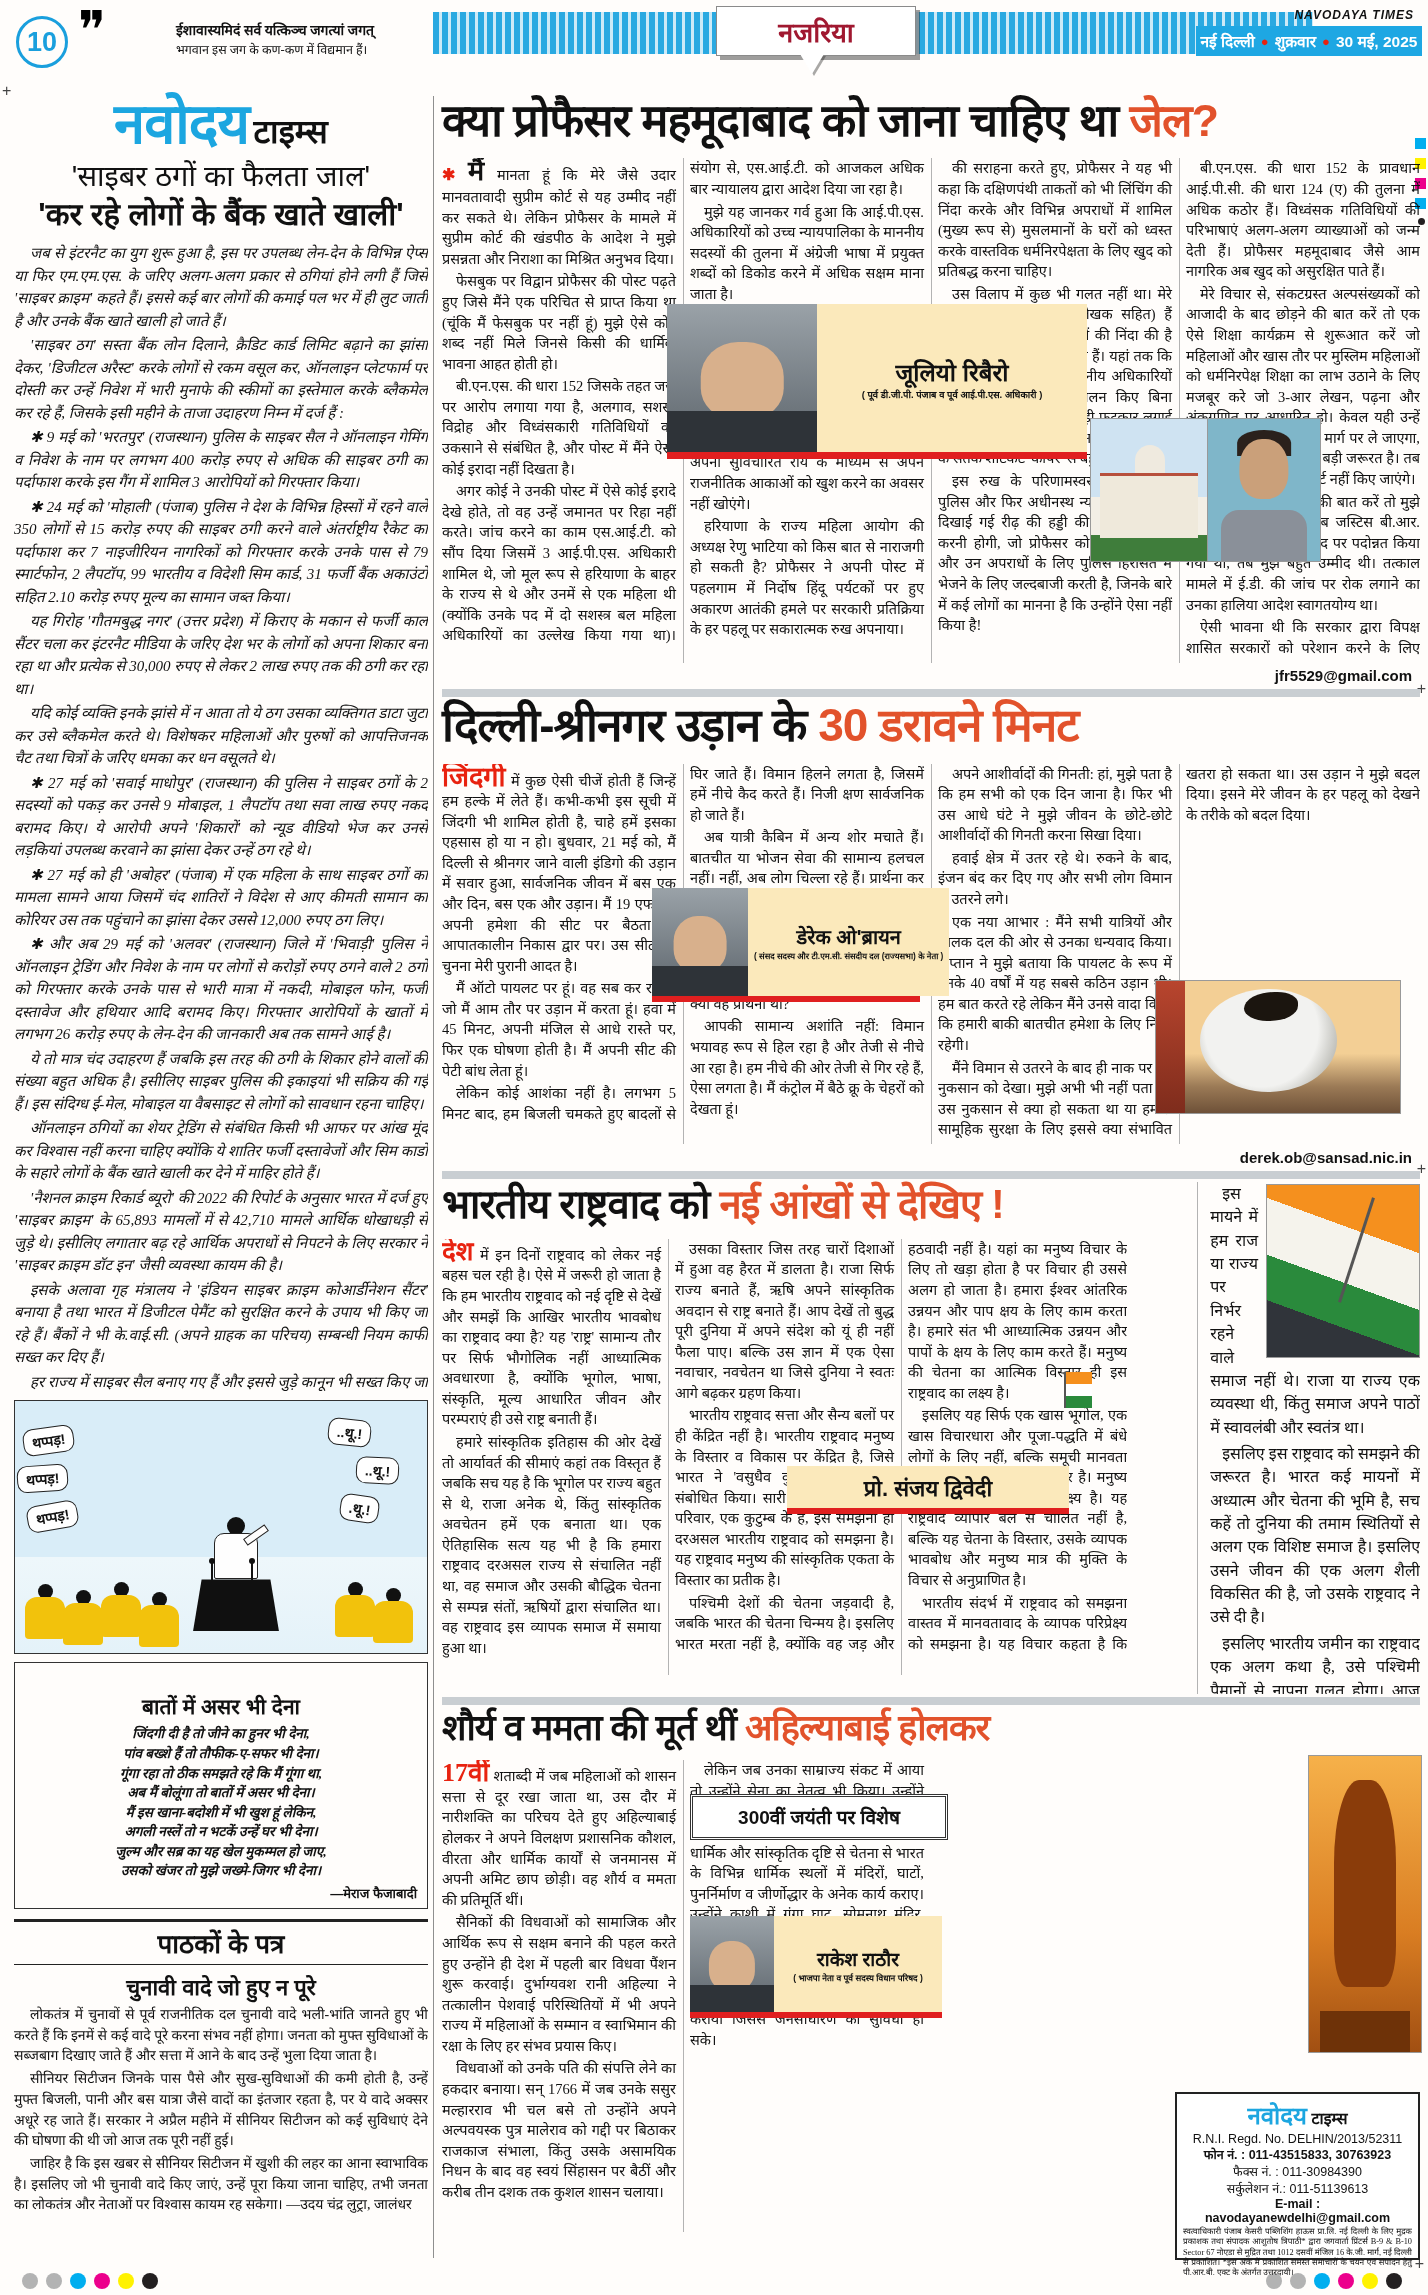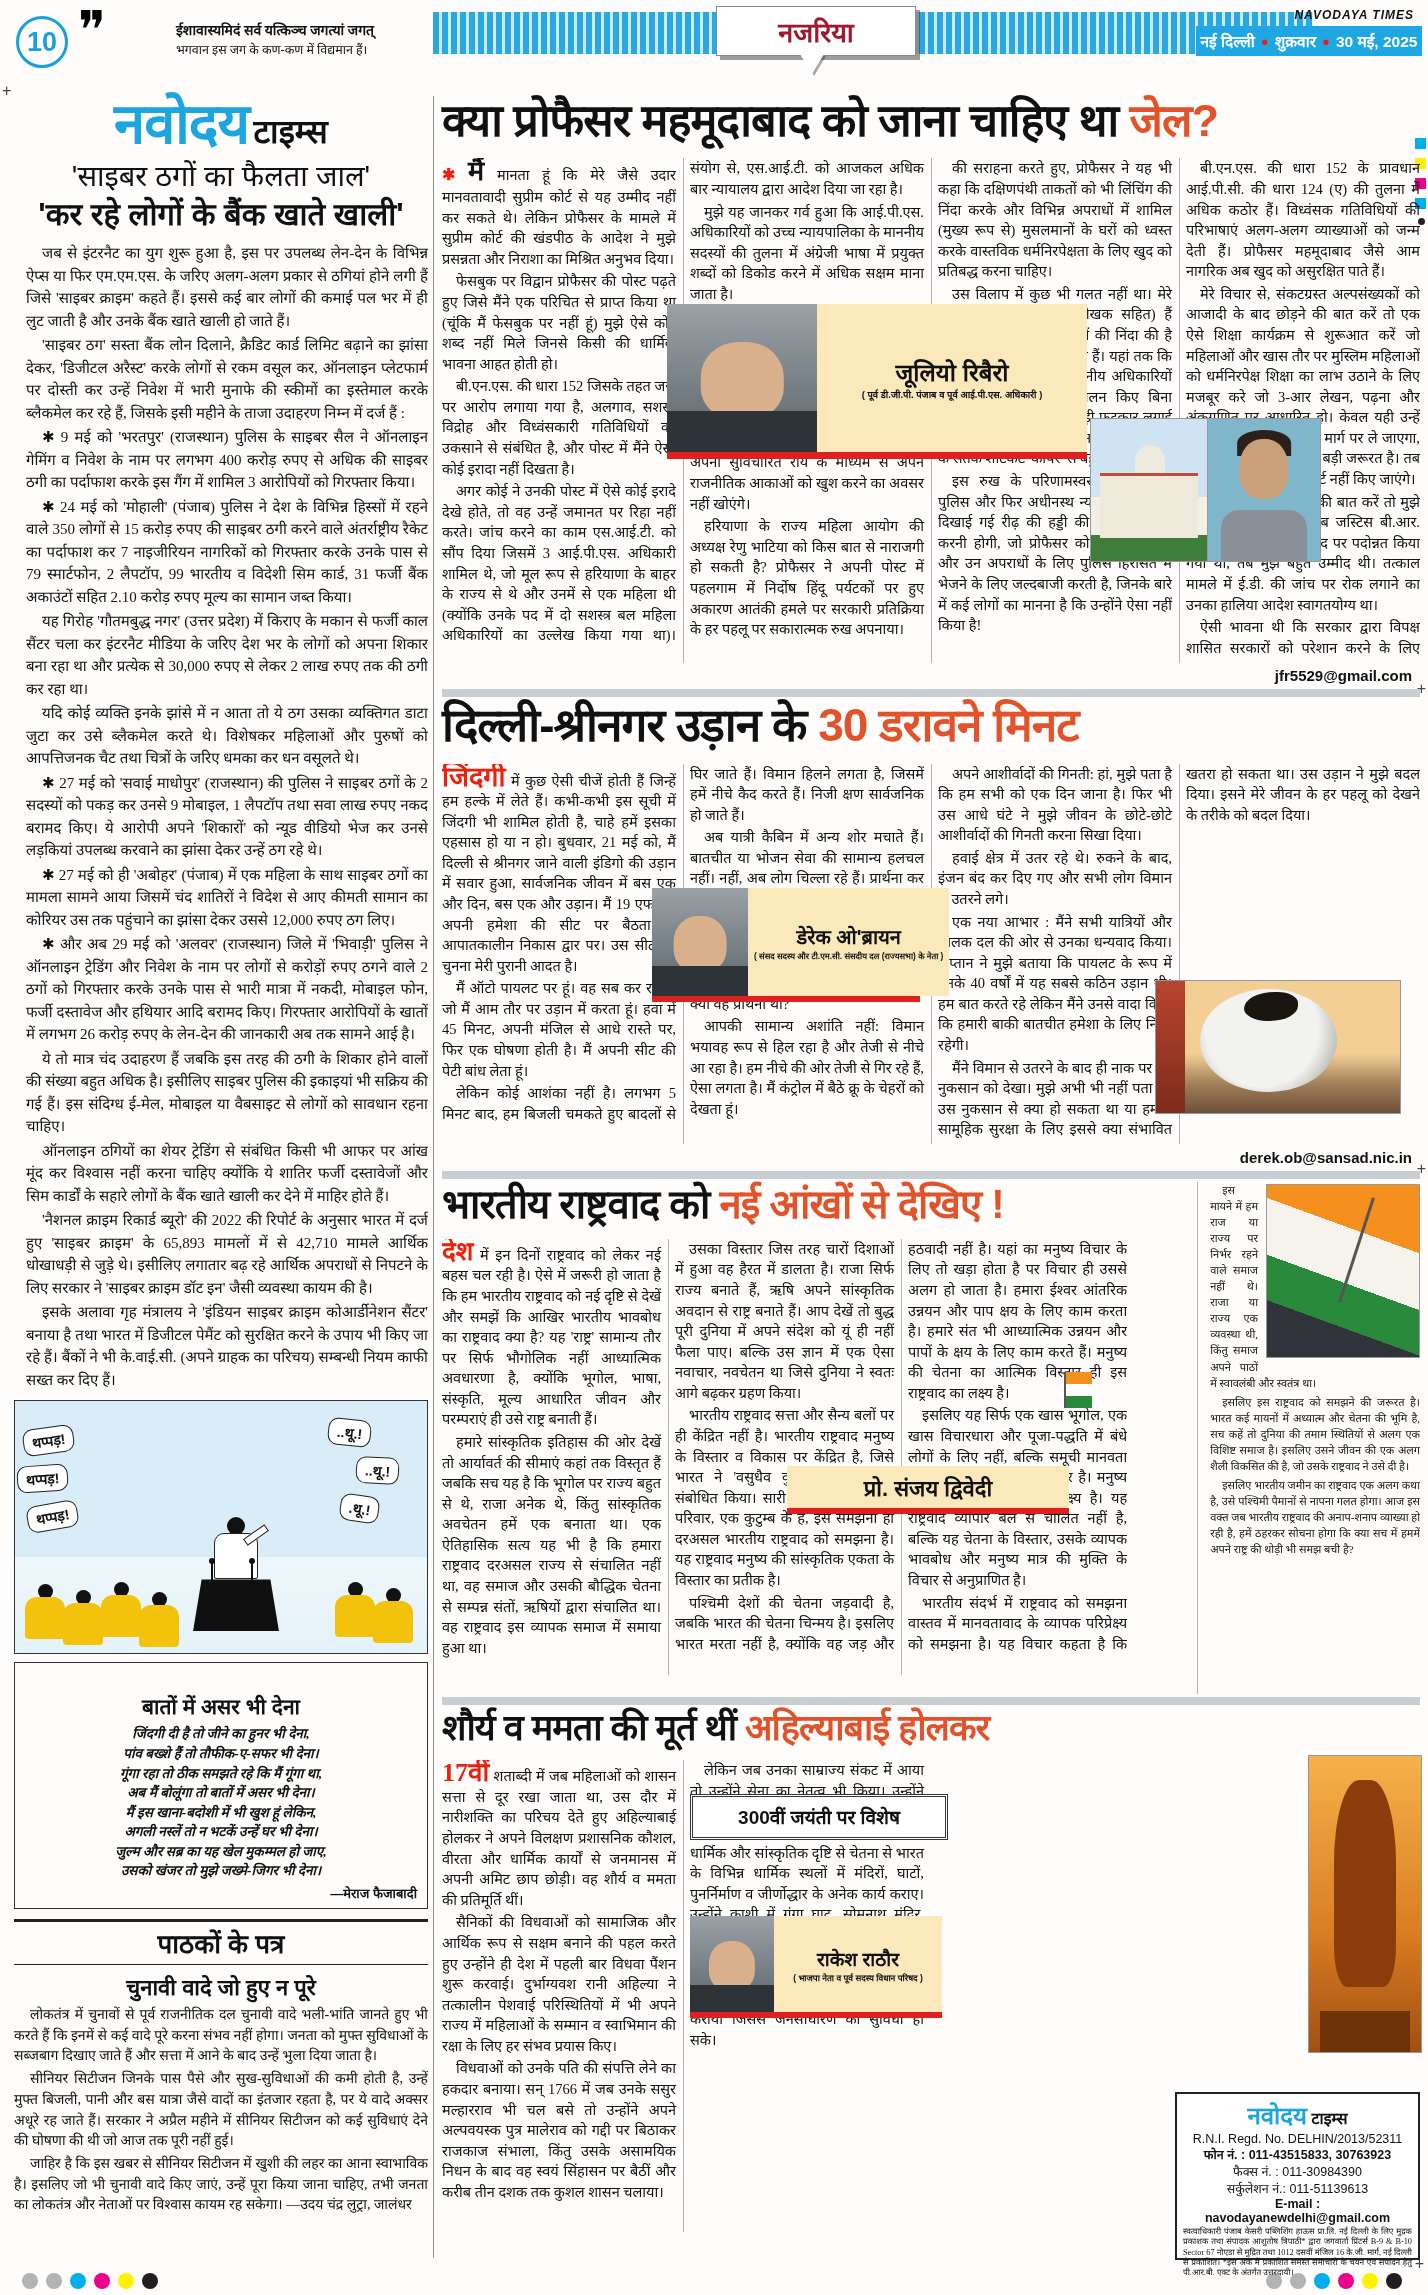--- a/index.html
+++ b/index.html
@@ -32,21 +32,21 @@
   
   .vrule{position:absolute;left:433px;top:96px;width:1px;height:2162px;background:#8f8f8f;}
   .leftcol{position:absolute;left:14px;top:96px;width:414px;}
   .masthead{text-align:center;line-height:1;}
   .masthead .blue{font-size:56px;font-weight:900;color:#1ca6e0;letter-spacing:-1px;}
   .masthead .blk{font-size:33px;font-weight:800;color:#101010;}
   .lc-h1{font-size:29px;font-weight:400;text-align:center;line-height:1.3;margin-top:6px;}
   .lc-h2{font-size:31px;font-weight:800;text-align:center;line-height:1.25;}
   .lc-body{height:1152px;overflow:hidden;margin-top:8px;font-family:"Liberation Serif",serif;
     font-size:15px;line-height:1.5;text-align:justify;}
-  .lc-body p{margin:0 0 2px 12px;text-indent:16px;}
+  .lc-body p{margin:0 0 2px 0;text-indent:16px;font-style:italic;}
   
   .cartoon{position:relative;margin-top:6px;height:252px;border:1.5px solid #333;overflow:hidden;
     background:linear-gradient(#d9edf8 62%,#eef7fb 62%,#e4f2f9);}
   .bub{position:absolute;background:#fff;border:1.5px solid #222;border-radius:10px;padding:3px 8px;
     font-weight:bold;font-size:14px;white-space:nowrap;}
   .person{position:absolute;}
   .person .head{width:15px;height:15px;background:#111;border-radius:50%;margin:0 auto;}
   .person .bodyy{width:40px;height:42px;background:#f2c20c;border-radius:12px 12px 4px 4px;margin-top:-2px;}
   .podium{position:absolute;left:178px;bottom:22px;width:86px;height:52px;background:#101010;
     clip-path:polygon(10% 0,90% 0,100% 100%,0 100%);}
@@ -110,21 +110,21 @@
   .flagph{background:linear-gradient(200deg,#f5901e 0 30%,#f5f3ec 30% 55%,#2a8a3c 55% 75%,#30343a 75%);}
   .flagph .pole{position:absolute;left:58%;top:6%;width:3px;height:64%;background:#555;transform:rotate(18deg);}
   .statue{background:linear-gradient(#f6b14a,#d97d22 60%,#a14f12);}
   .statue .sil{position:absolute;left:22%;top:8%;width:56%;height:70%;background:#8a3c0a;border-radius:40% 40% 20% 20%;}
   .statue .base{position:absolute;left:10%;bottom:0;width:80%;height:14%;background:#6e3208;}
   .miniflag{position:absolute;z-index:4;width:26px;height:36px;background:linear-gradient(#f5901e 0 33%,#fff 33% 66%,#2a8a3c 66%);border-left:2px solid #555;}
   
   .a3grid{display:flex;gap:44px;}
   .a3left{width:738px;position:relative;}
   .a3right{width:226px;margin-left:26px;border-left:1px solid #b3b3b3;padding-left:12px;
-    font-family:"Liberation Serif",serif;font-size:11px;line-height:1.46;text-align:justify;overflow:hidden;}
+    font-family:"Liberation Serif",serif;font-size:16px;line-height:1.46;text-align:justify;overflow:hidden;}
   .a3right p{margin:0 0 3px;text-indent:12px;}
   .a3flag{float:right;width:152px;height:172px;margin:2px 0 6px 8px;position:relative;border:1px solid #999;}
   .hline3{font-size:40px;}
   
   .jubilee{position:absolute;left:248px;top:86px;width:252px;height:40px;border:3px double #333;z-index:4;background:#fff;
     display:flex;align-items:center;justify-content:center;font-weight:900;font-size:19px;}
   
   .imprint{position:absolute;left:733px;top:384px;width:245px;height:168px;border:2px solid #222;z-index:5;background:#fff;
     text-align:center;padding:4px 6px;box-sizing:border-box;}
   .imprint .lg .blue{font-size:24px;font-weight:900;color:#1ca6e0;}

